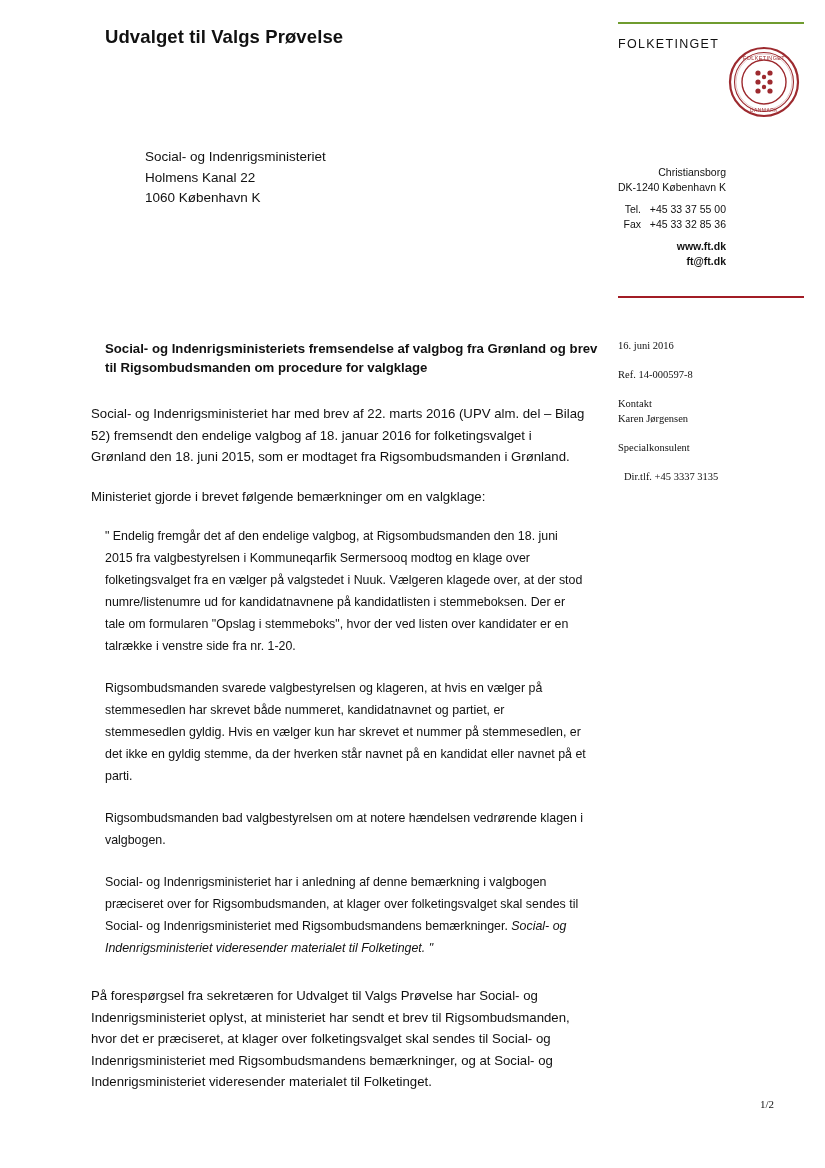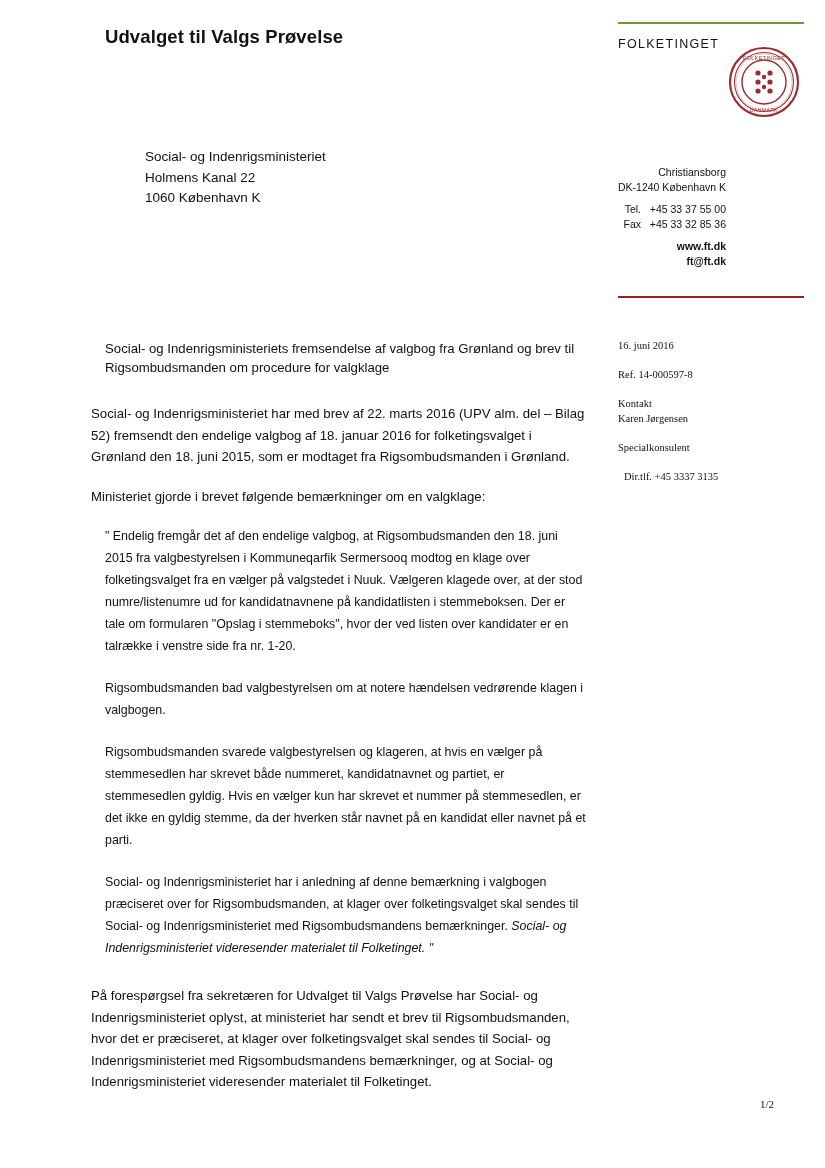--- a/index.html
+++ b/index.html
@@ -120,21 +120,21 @@
   .meta .block { margin-bottom: 14px; }
   .meta .block:last-child { margin-bottom: 0; padding-left: 6px; }
 
   
   .subject {
     position: absolute;
     left: 105px;
     top: 339px;
     width: 495px;
     font-size: 13.2px;
-    font-weight: normal;
+    font-weight: bold;
     line-height: 19px;
     color: #111;
   }
 
   .body-text {
     position: absolute;
     left: 91px;
     top: 403px;
     width: 496px;
     font-size: 13.2px;
@@ -225,22 +225,22 @@
   </div>
 
   <div class="subject">Social- og Indenrigsministeriets fremsendelse af valgbog fra Grønland og brev til Rigsombudsmanden om procedure for valgklage</div>
 
   <div class="body-text">
     <p>Social- og Indenrigsministeriet har med brev af 22. marts 2016 (UPV alm. del – Bilag 52) fremsendt den endelige valgbog af 18. januar 2016 for folketingsvalget i Grønland den 18. juni 2015, som er modtaget fra Rigsombudsmanden i Grønland.</p>
     <p>Ministeriet gjorde i brevet følgende bemærkninger om en valgklage:</p>
 
     <div class="quote">
       <p>" Endelig fremgår det af den endelige valgbog, at Rigsombudsmanden den 18. juni 2015 fra valgbestyrelsen i Kommuneqarfik Sermersooq modtog en klage over folketingsvalget fra en vælger på valgstedet i Nuuk. Vælgeren klagede over, at der stod numre/listenumre ud for kandidatnavnene på kandidatlisten i stemmeboksen. Der er tale om formularen "Opslag i stemmeboks", hvor der ved listen over kandidater er en talrække i venstre side fra nr. 1-20.</p>
+      <p>Rigsombudsmanden svarede valgbestyrelsen og klageren, at hvis en vælger på stemmesedlen har skrevet både nummeret, kandidatnavnet og partiet, er stemmesedlen gyldig. Hvis en vælger kun har skrevet et nummer på stemmesedlen, er det ikke en gyldig stemme, da der hverken står navnet på en kandidat eller navnet på et parti.</p>
       <p>Rigsombudsmanden bad valgbestyrelsen om at notere hændelsen vedrørende klagen i valgbogen.</p>
-      <p>Rigsombudsmanden svarede valgbestyrelsen og klageren, at hvis en vælger på stemmesedlen har skrevet både nummeret, kandidatnavnet og partiet, er stemmesedlen gyldig. Hvis en vælger kun har skrevet et nummer på stemmesedlen, er det ikke en gyldig stemme, da der hverken står navnet på en kandidat eller navnet på et parti.</p>
       <p>
         <span>Social- og Indenrigsministeriet har i anledning af denne bemærkning i valgbogen præciseret over for Rigsombudsmanden, at klager over folketingsvalget skal sendes til Social- og Indenrigsministeriet med Rigsombudsmandens bemærkninger.</span>
         <span class="italic">Social- og Indenrigsministeriet videresender materialet til Folketinget. "</span>
       </p>
     </div>
 
     <p style="margin-top:26px">På forespørgsel fra sekretæren for Udvalget til Valgs Prøvelse har Social- og Indenrigsministeriet oplyst, at ministeriet har sendt et brev til Rigsombudsmanden, hvor det er præciseret, at klager over folketingsvalget skal sendes til Social- og Indenrigsministeriet med Rigsombudsmandens bemærkninger, og at Social- og Indenrigsministeriet videresender materialet til Folketinget.</p>
   </div>
 
   <div class="page-number">1/2</div>

